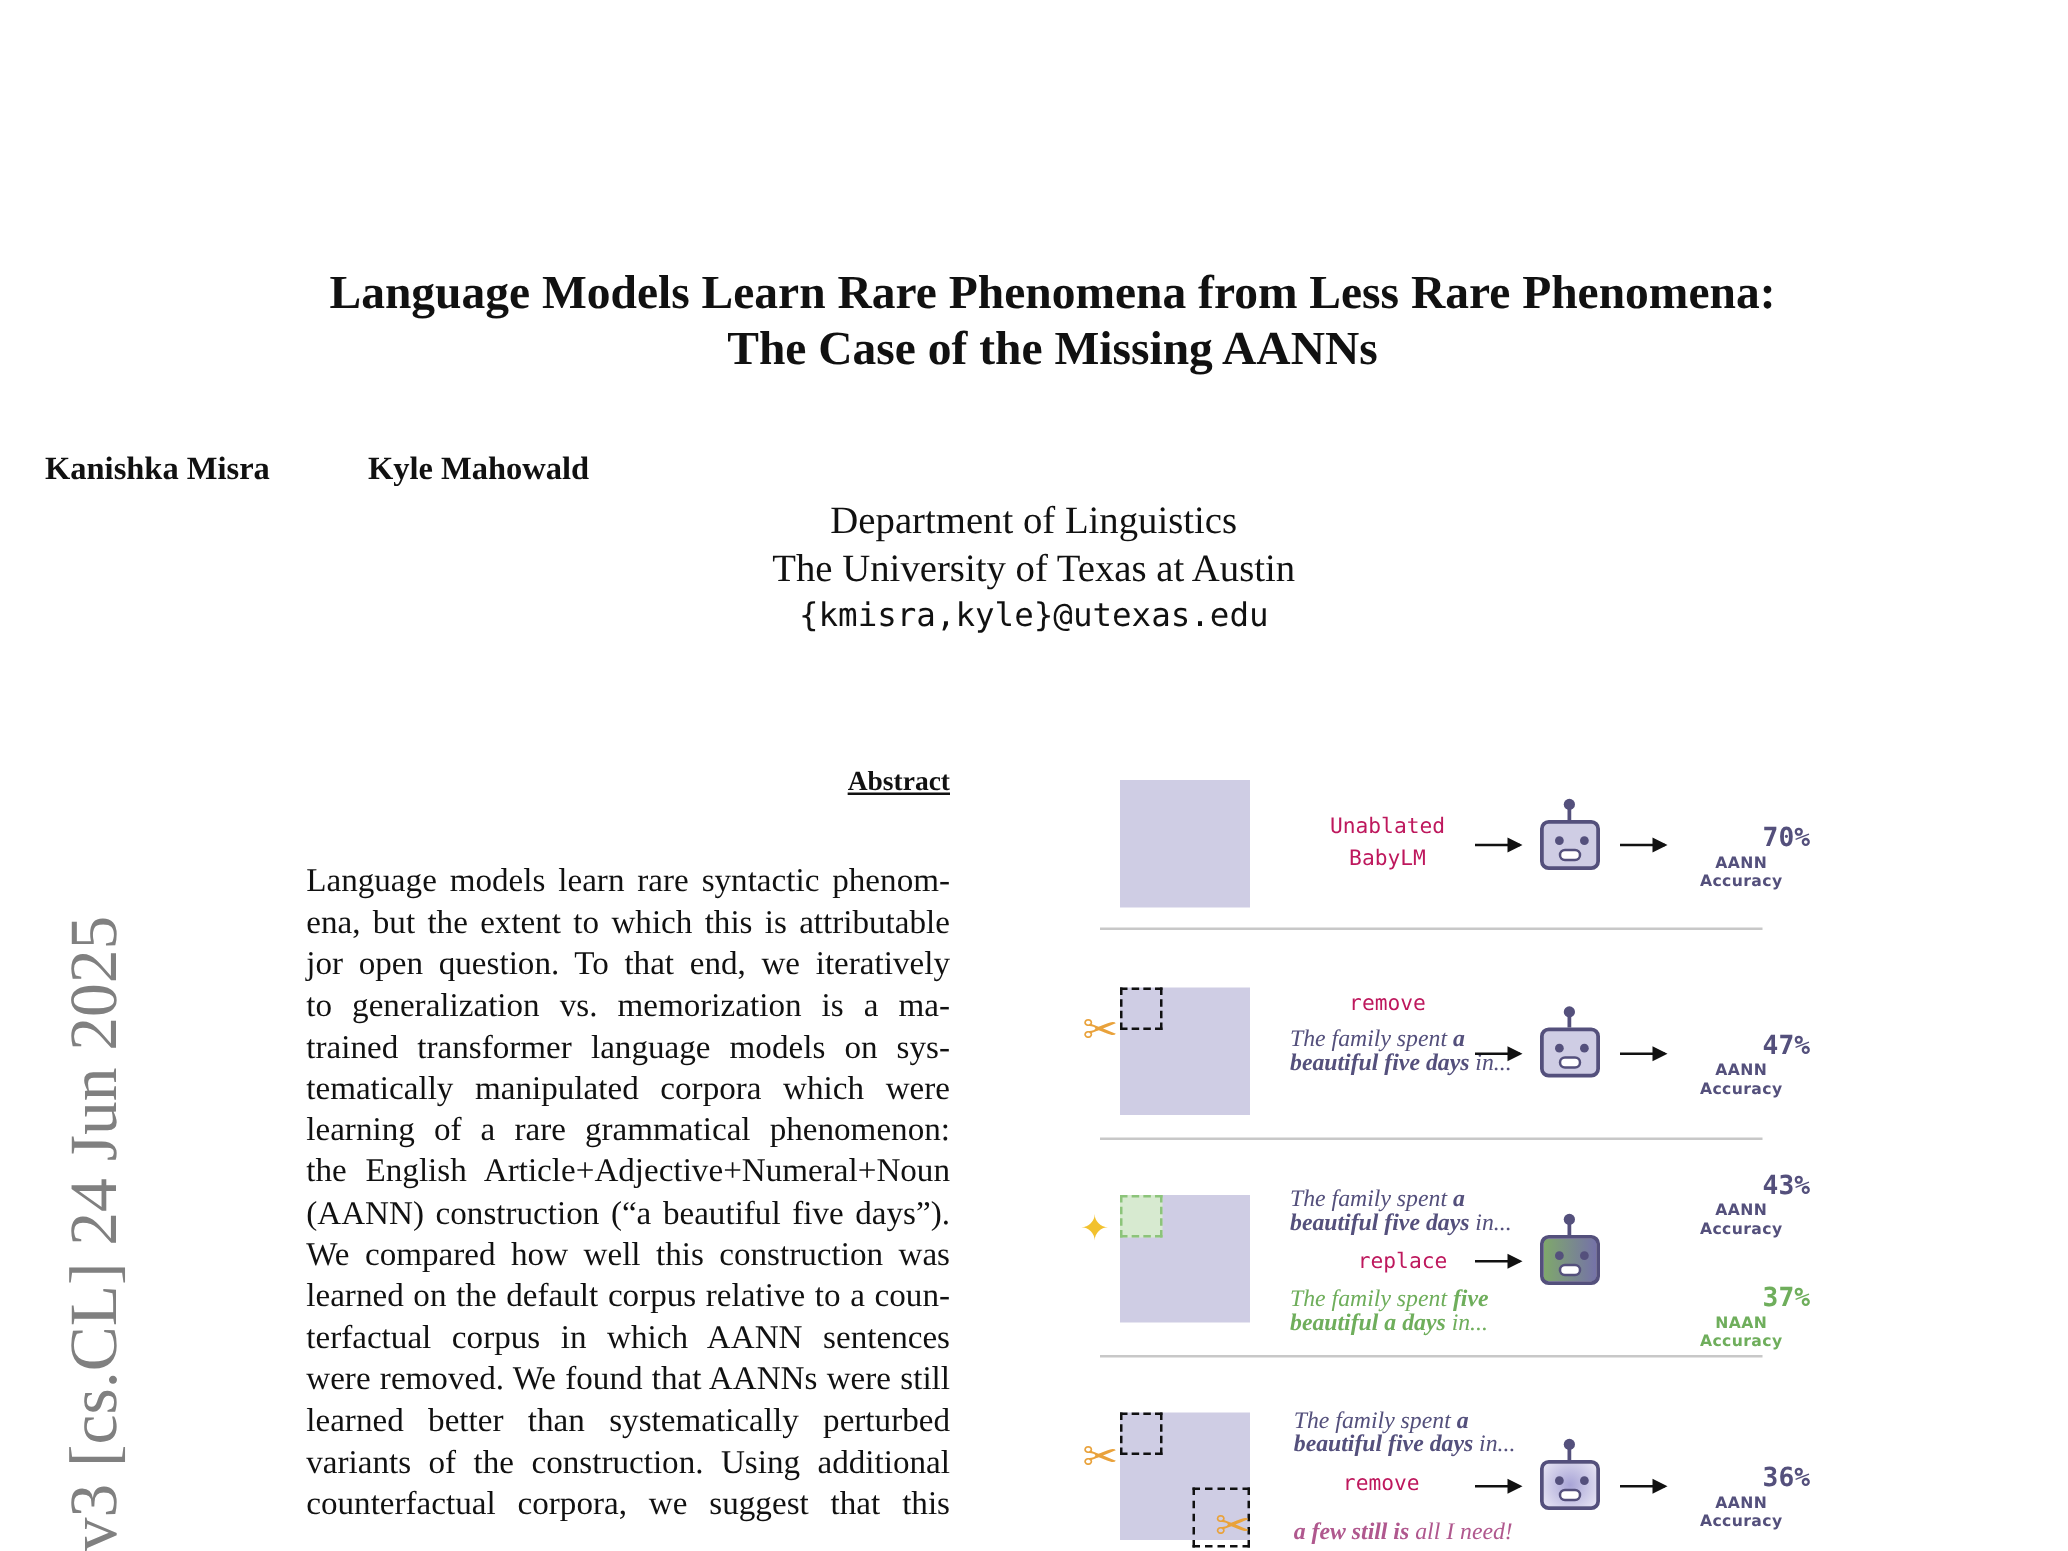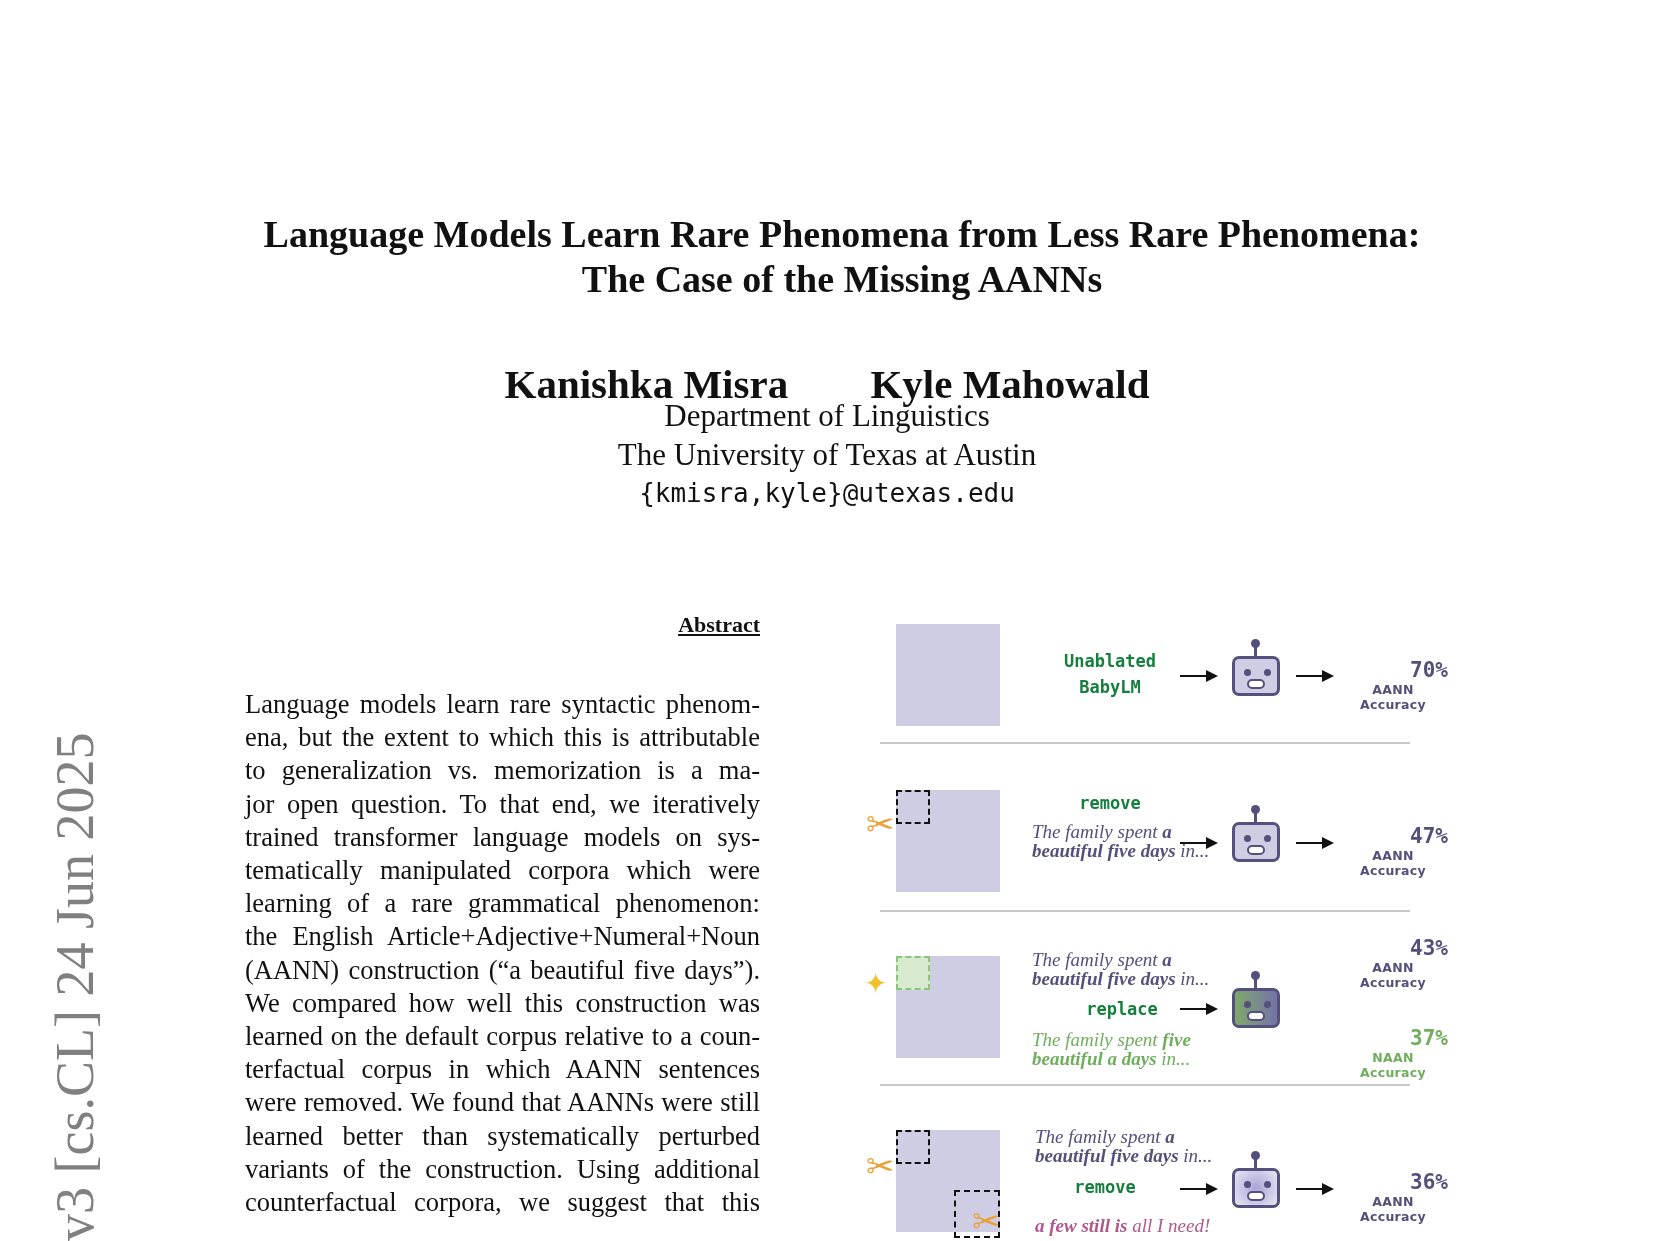--- a/index.html
+++ b/index.html
@@ -1,29 +1,29 @@
 <!DOCTYPE html>
 <html><head>
 <meta charset="utf-8">
 <style>
   html, body { margin:0; padding:0; background:#ffffff; }
   body { width:1654px; height:1241px; position:relative; overflow:hidden; font-family:"Liberation Serif", serif; color:#111; }
   .arxiv { position:absolute; left:48px; top:1241px; transform-origin:0 0; transform:rotate(-90deg); font-family:"Liberation Serif", serif; font-size:54px; color:#808080; white-space:nowrap; line-height:1; }
   .title { position:absolute; left:15px; width:1654px; top:212px; text-align:center; font-weight:bold; font-size:38px; line-height:45px; }
-  .authors { position:absolute; left:0; width:1654px; top:360px; text-align:center; font-weight:bold; font-size:41px; }
+  .authors { position:absolute; left:0; width:1654px; top:360px; font-weight:bold; font-size:26px; }
   .authors span { margin:0 36px; }
   .affil { position:absolute; left:0; width:1654px; text-align:center; font-size:31px; }
   .email { font-family:"DejaVu Sans Mono", monospace; font-size:26px; }
   .abs-head { position:absolute; left:245px; width:515px; top:612px; text-align:right; font-weight:bold; font-size:22px;text-decoration:underline; }
   .abs-body { position:absolute; left:245px; width:515px; top:688px; font-size:26.5px; line-height:33.2px; text-align:justify; }
   .abs-line { display:block; white-space:nowrap; text-align-last:justify; }
   .fig { position:absolute; left:860px; top:620px; width:600px; height:621px; }
   .corpus { position:absolute; left:36px; width:104px; height:102px; background:#cfcde4; }
   .sep { position:absolute; left:20px; width:530px; height:2px; background:#c8c8c8; }
-  .mono { font-family:"DejaVu Sans Mono", monospace; font-weight:bold; color:#15803d; }
+  .mono { font-family:"DejaVu Sans Mono", monospace; font-weight:normal; color:#be185d; }
   .lbl { position:absolute; font-size:17px; text-align:center; line-height:26px; }
   .arrow { position:absolute; height:2px; background:#111; }
   .arrow::after { content:""; position:absolute; right:-2px; top:-5px; border-left:12px solid #111; border-top:6px solid transparent; border-bottom:6px solid transparent; }
   .robot { position:absolute; width:48px; height:40px; border:3px solid #54507c; border-radius:7px; background:#cfcde4; box-sizing:border-box; }
   .robot .ant { position:absolute; left:19px; top:-15px; width:3px; height:12px; background:#54507c; }
   .robot .ant::before { content:""; position:absolute; left:-3px; top:-5px; width:9px; height:9px; border-radius:50%; background:#54507c; }
   .robot .eye { position:absolute; top:10px; width:7px; height:7px; border-radius:50%; background:#54507c; }
   .robot .mouth { position:absolute; left:12px; top:20px; width:18px; height:10px; border:2px solid #54507c; border-radius:5px; background:#fff; box-sizing:border-box; }
   .acc { position:absolute; text-align:center; font-family:"DejaVu Sans Mono", monospace; }
   .acc .pct { font-size:21px; font-weight:bold; color:#54507c; display:block; line-height:24px;text-align:right; }
@@ -50,22 +50,22 @@
   <span>Kyle Mahowald</span>
 </div>
 <div class="affil" style="top:398px">Department of Linguistics</div>
 <div class="affil" style="top:437px">The University of Texas at Austin</div>
 <div class="affil email" style="top:478px">{kmisra,kyle}@utexas.edu</div>
 
 <div class="abs-head">Abstract</div>
 <div class="abs-body">
   <span class="abs-line">Language models learn rare syntactic phenom-</span>
   <span class="abs-line">ena, but the extent to which this is attributable</span>
+  <span class="abs-line">jor open question. To that end, we iteratively</span>
   <span class="abs-line">to generalization vs.  memorization is a ma-</span>
-  <span class="abs-line">jor open question. To that end, we iteratively</span>
   <span class="abs-line">trained transformer language models on sys-</span>
   <span class="abs-line">tematically manipulated corpora which were</span>
   <span class="abs-line">learning of a rare grammatical phenomenon:</span>
   <span class="abs-line">the English Article+Adjective+Numeral+Noun</span>
   <span class="abs-line">(AANN) construction (“a beautiful five days”).</span>
   <span class="abs-line">We compared how well this construction was</span>
   <span class="abs-line">learned on the default corpus relative to a coun-</span>
   <span class="abs-line">terfactual corpus in which AANN sentences</span>
   <span class="abs-line">were removed. We found that AANNs were still</span>
   <span class="abs-line">learned better than systematically perturbed</span>

